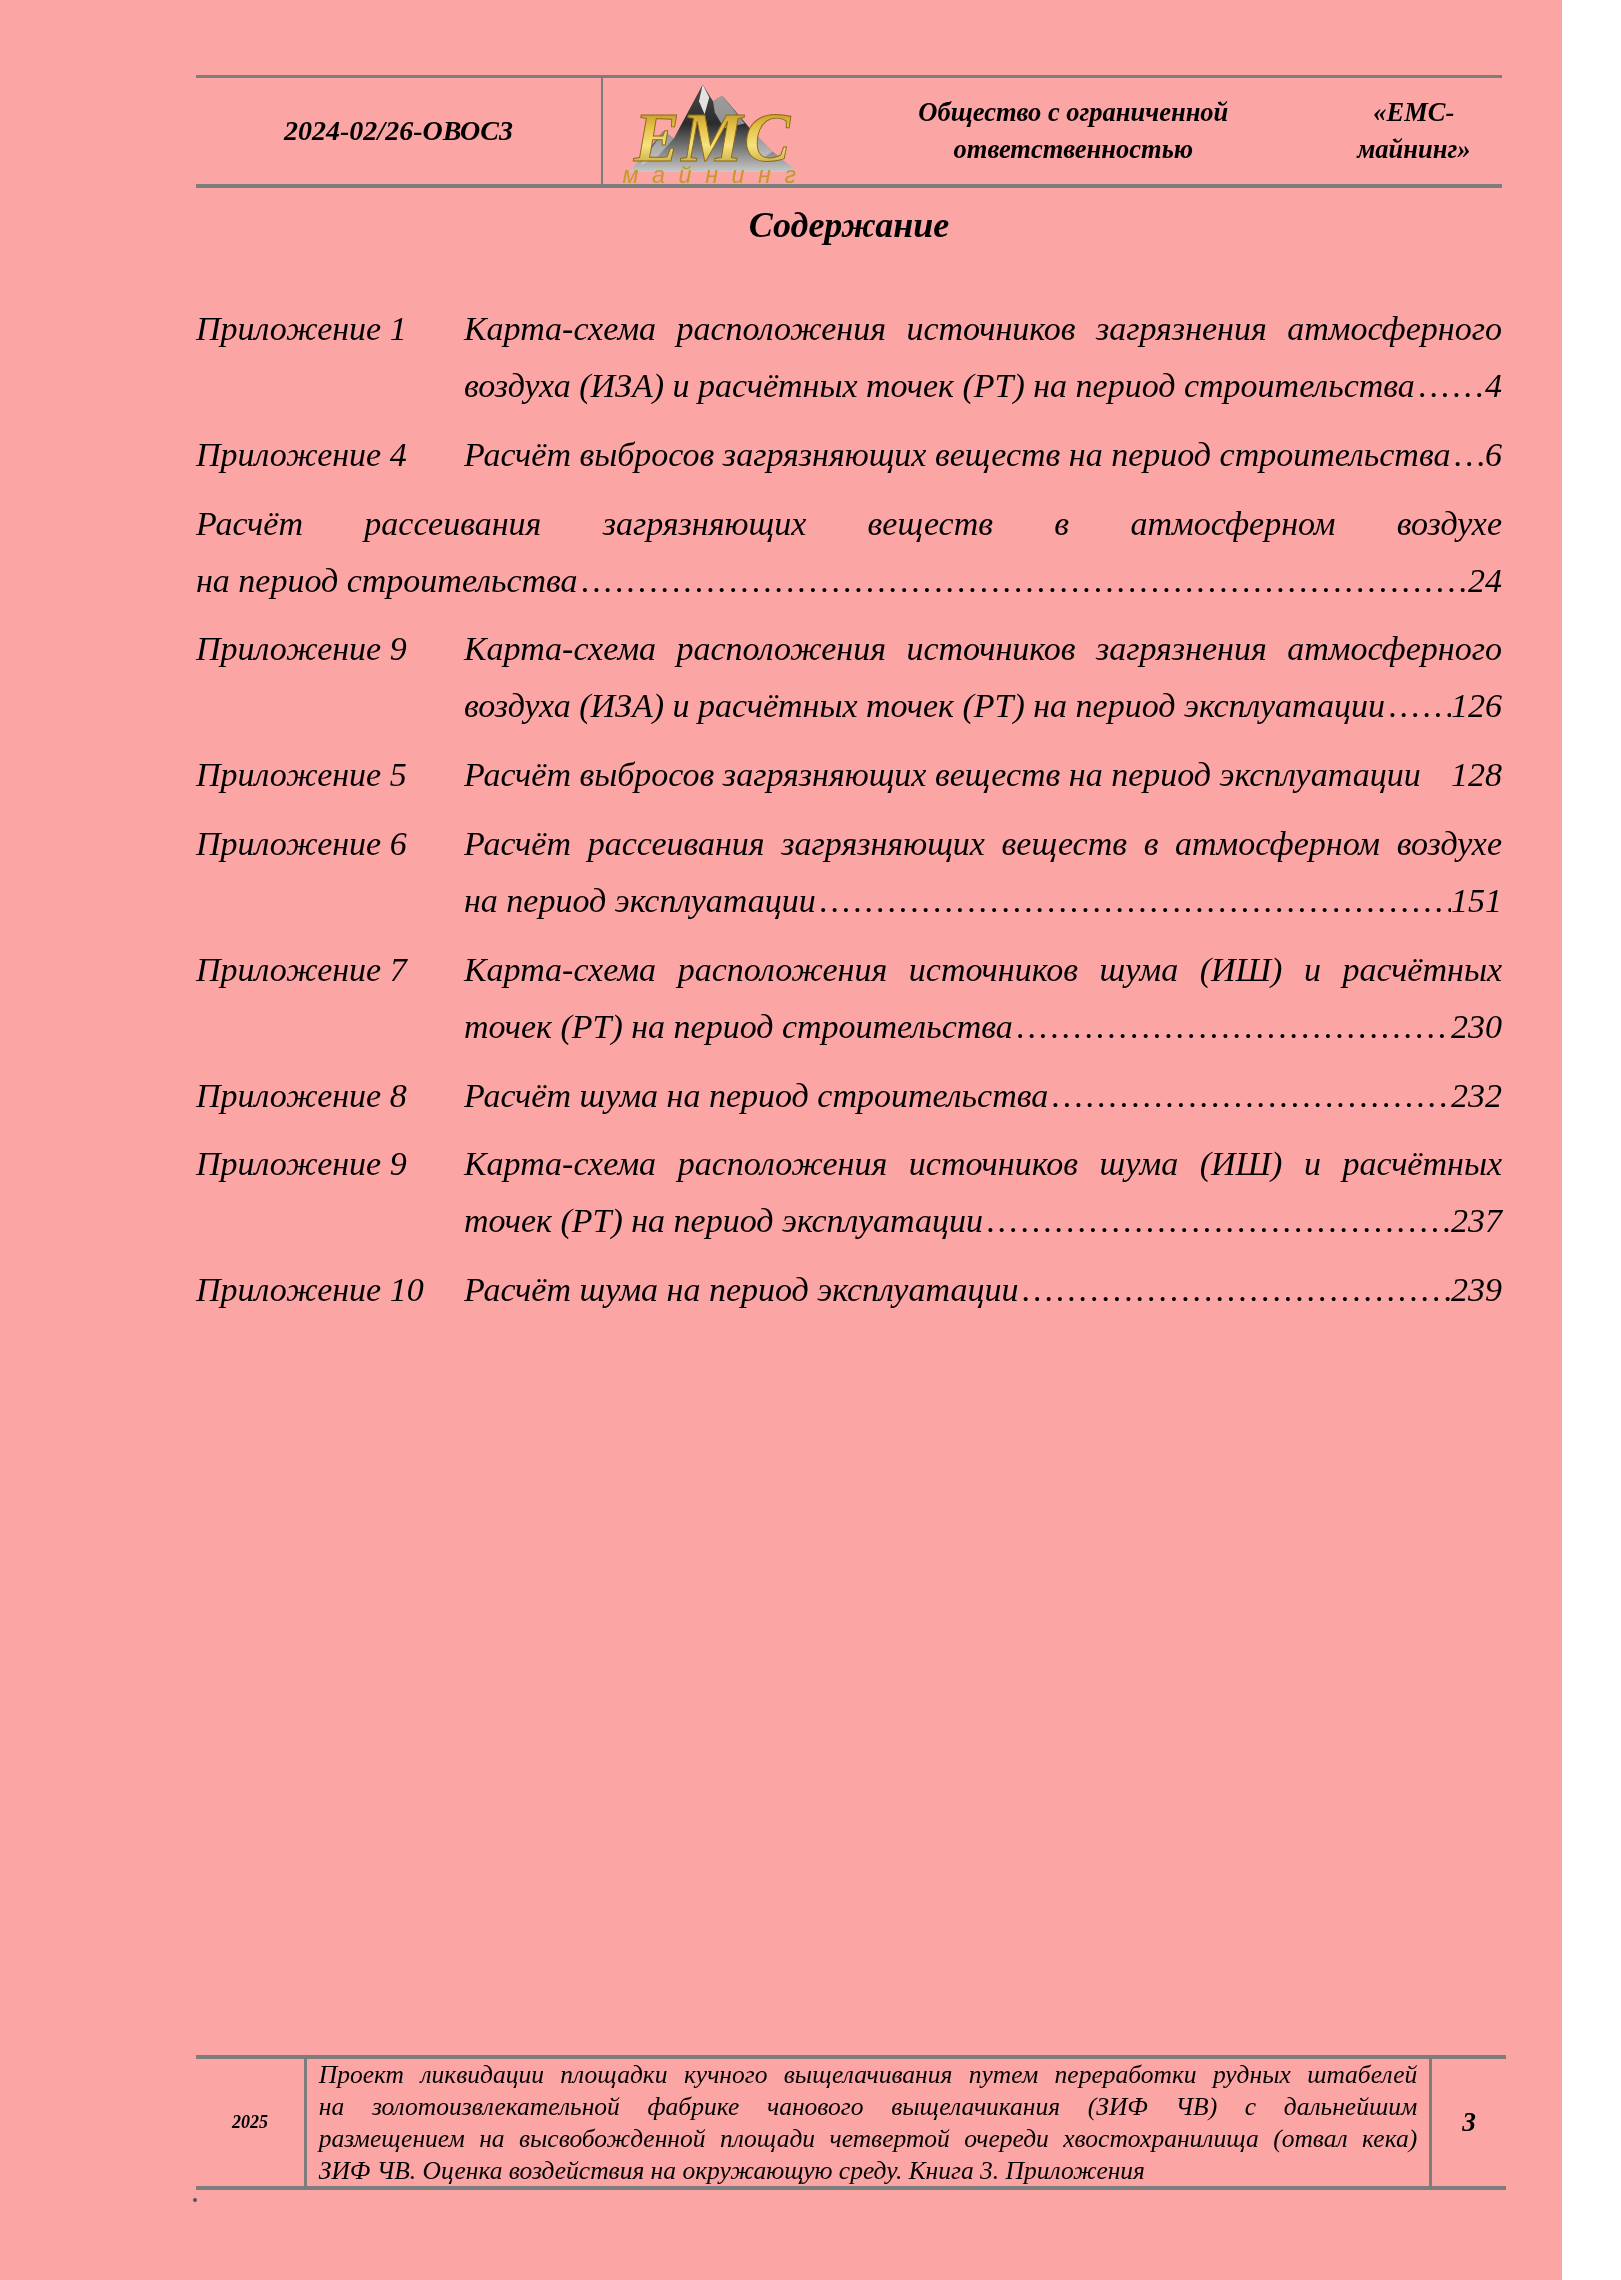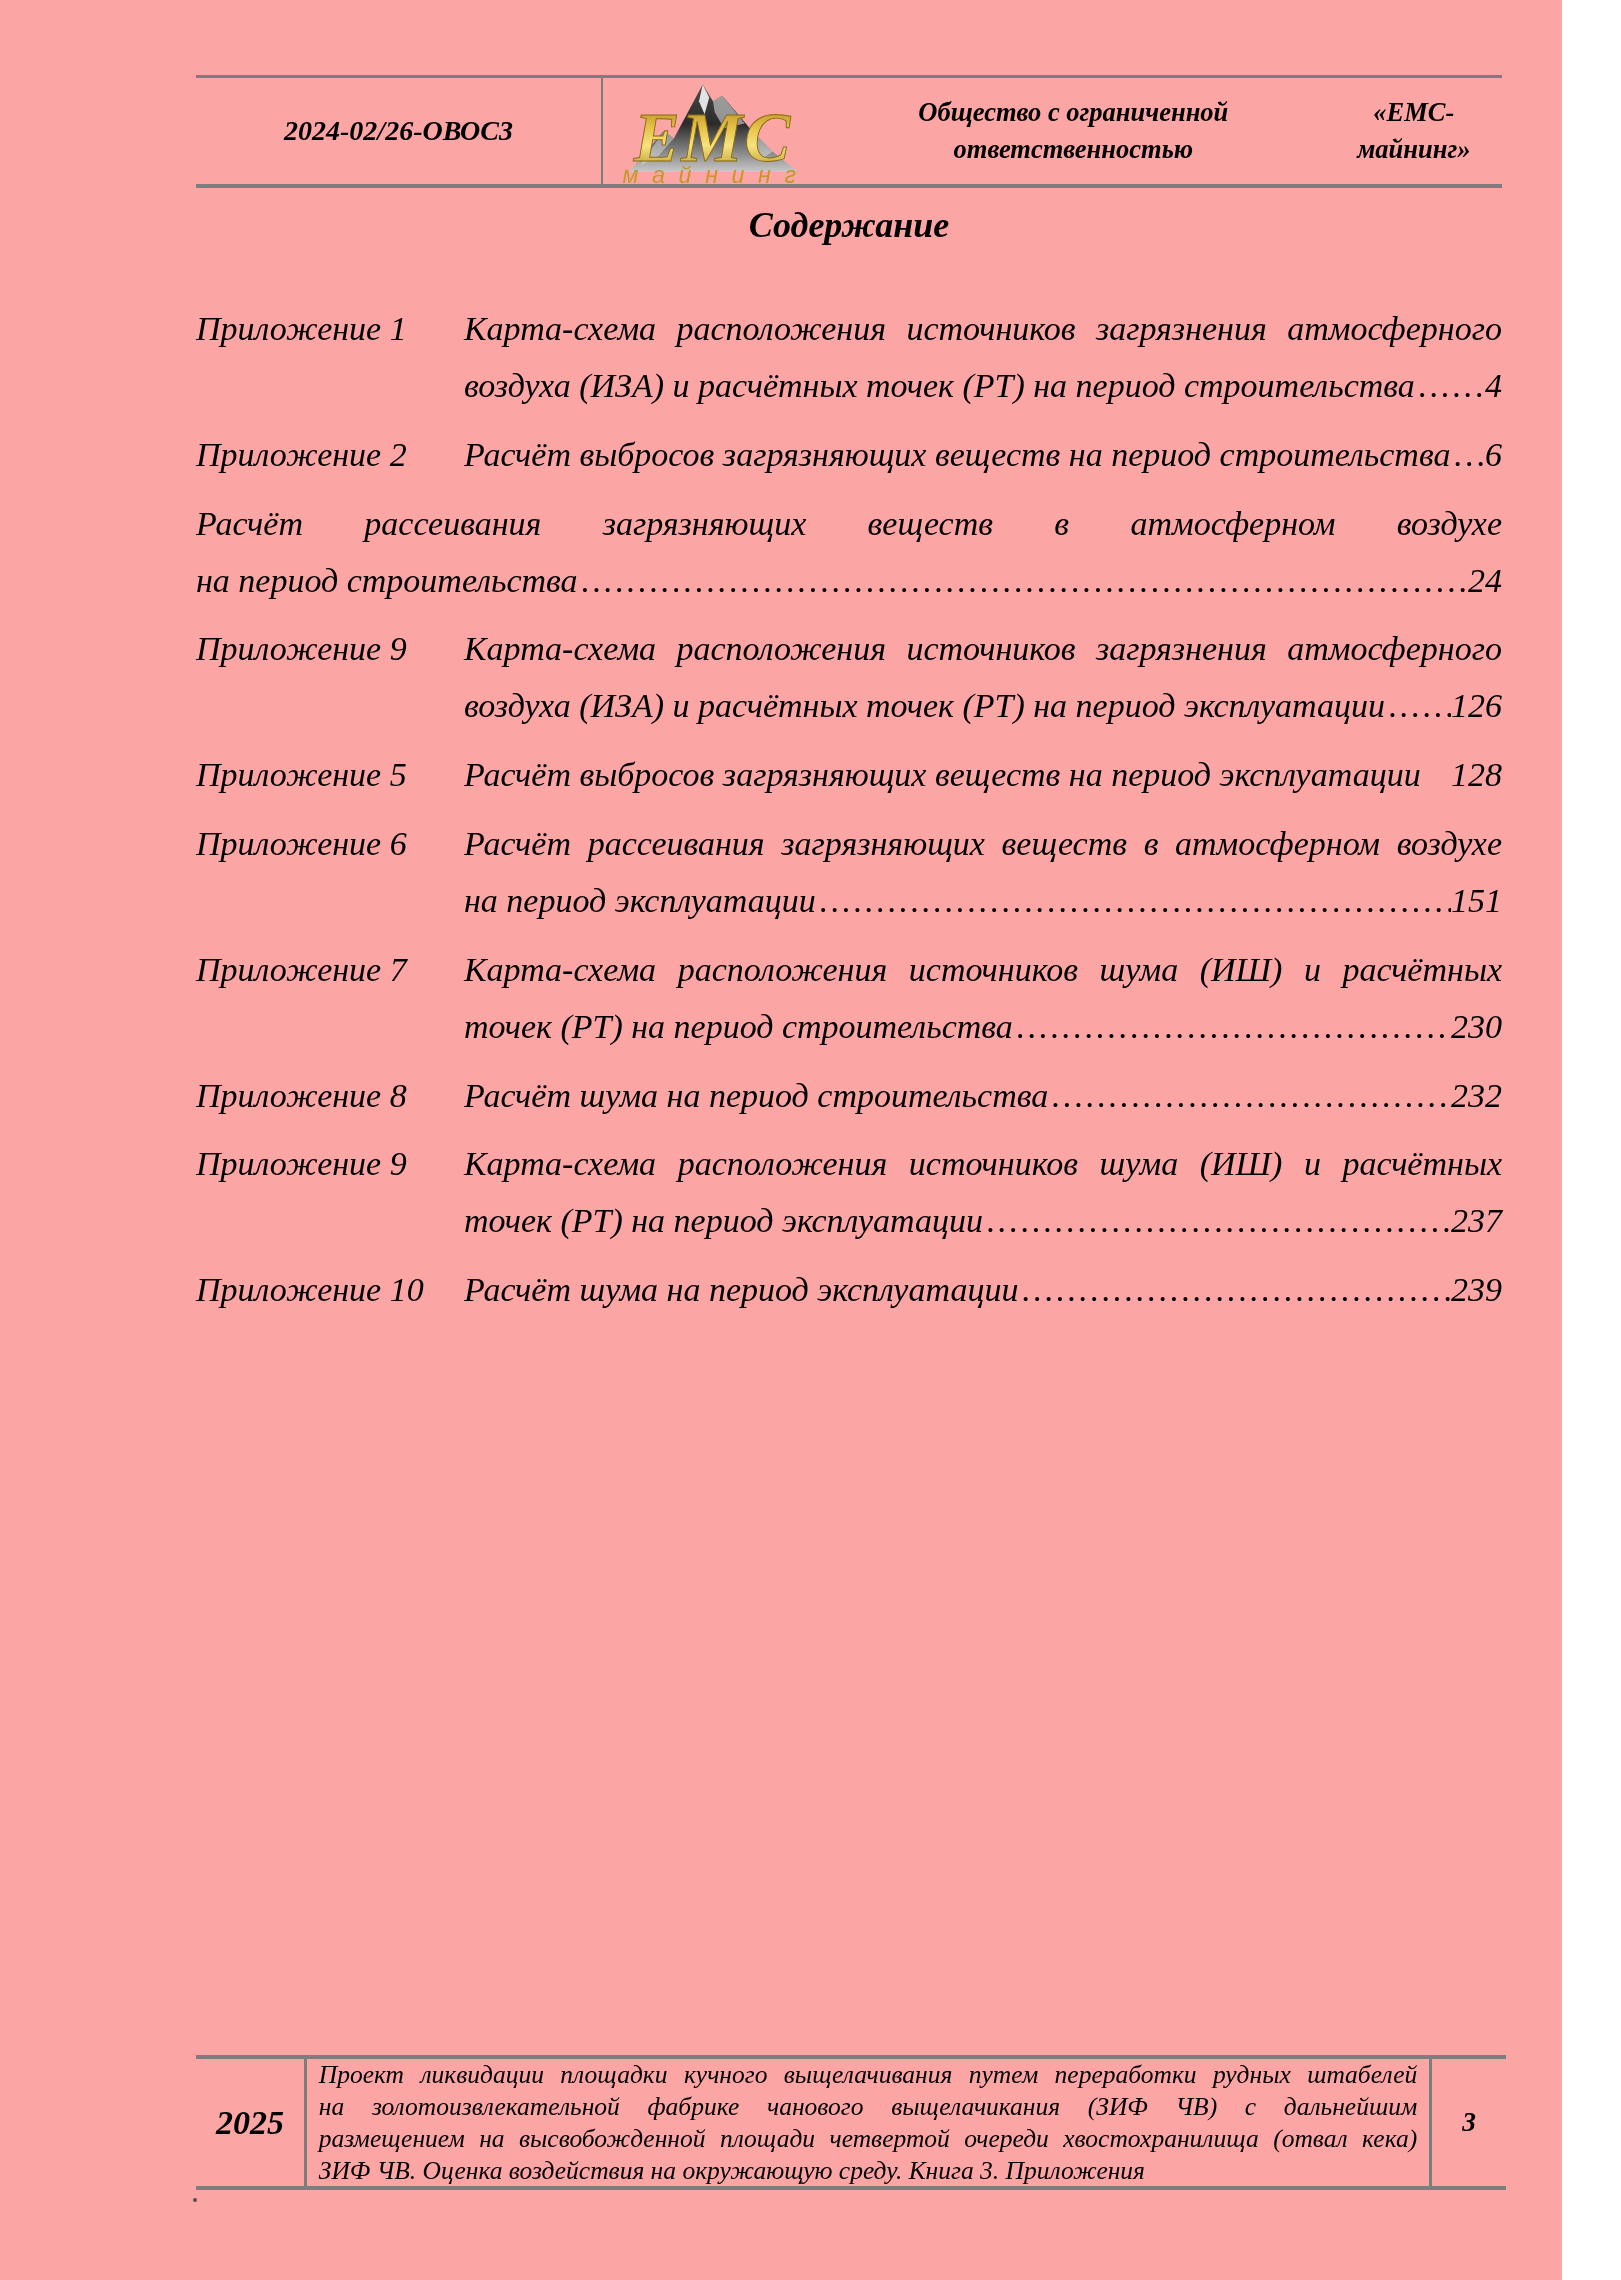--- a/index.html
+++ b/index.html
@@ -63,21 +63,21 @@
   
   .footer {
     position:absolute; left:196px; top:2055px; width:1310px; height:135px;
     border-top:4.9px solid #7d7d7d;
     border-bottom:4.9px solid #7d7d7d;
     display:flex; align-items:stretch;
   }
   .footer-year {
     flex:0 0 111px; border-right:3.9px solid #7d7d7d;
     display:flex; align-items:center; justify-content:center;
-    font-weight:bold; font-size:34px;
+    font-weight:bold; font-size:18px;
   }
   .footer-desc {
     flex:1 1 auto; min-width:0;
     padding:0 11.8px; display:flex; flex-direction:column; justify-content:center;
     font-size:25.5px; line-height:32px;
   }
   .footer-desc .fl { text-align:justify; }
   .footer-desc .fl.just { text-align-last:justify; text-justify:inter-word; }
   .footer-page {
     flex:0 0 77px; border-left:3.9px solid #7d7d7d;
@@ -135,21 +135,21 @@
       <div class="jline">Карта-схема расположения источников загрязнения атмосферного</div>
             <div class="lastline">
         <span class="text">воздуха (ИЗА) и расчётных точек (РТ) на период строительства</span>
         <span class="leader">............................................................................................................................................................................................................................................................................................................</span>
         <span class="page-num">4</span>
       </div>
     </div>
   </div>
 
   <div class="entry">
-    <div class="entry-label">Приложение 2</div>
+    <div class="entry-label">Приложение 4</div>
     <div class="entry-body">
       <div class="lastline">
         <span class="text">Расчёт выбросов загрязняющих веществ на период строительства</span>
         <span class="leader">............................................................................................................................................................................................................................................................................................................</span>
         <span class="page-num">6</span>
       </div>
     </div>
   </div>
 
   <div class="entry">

